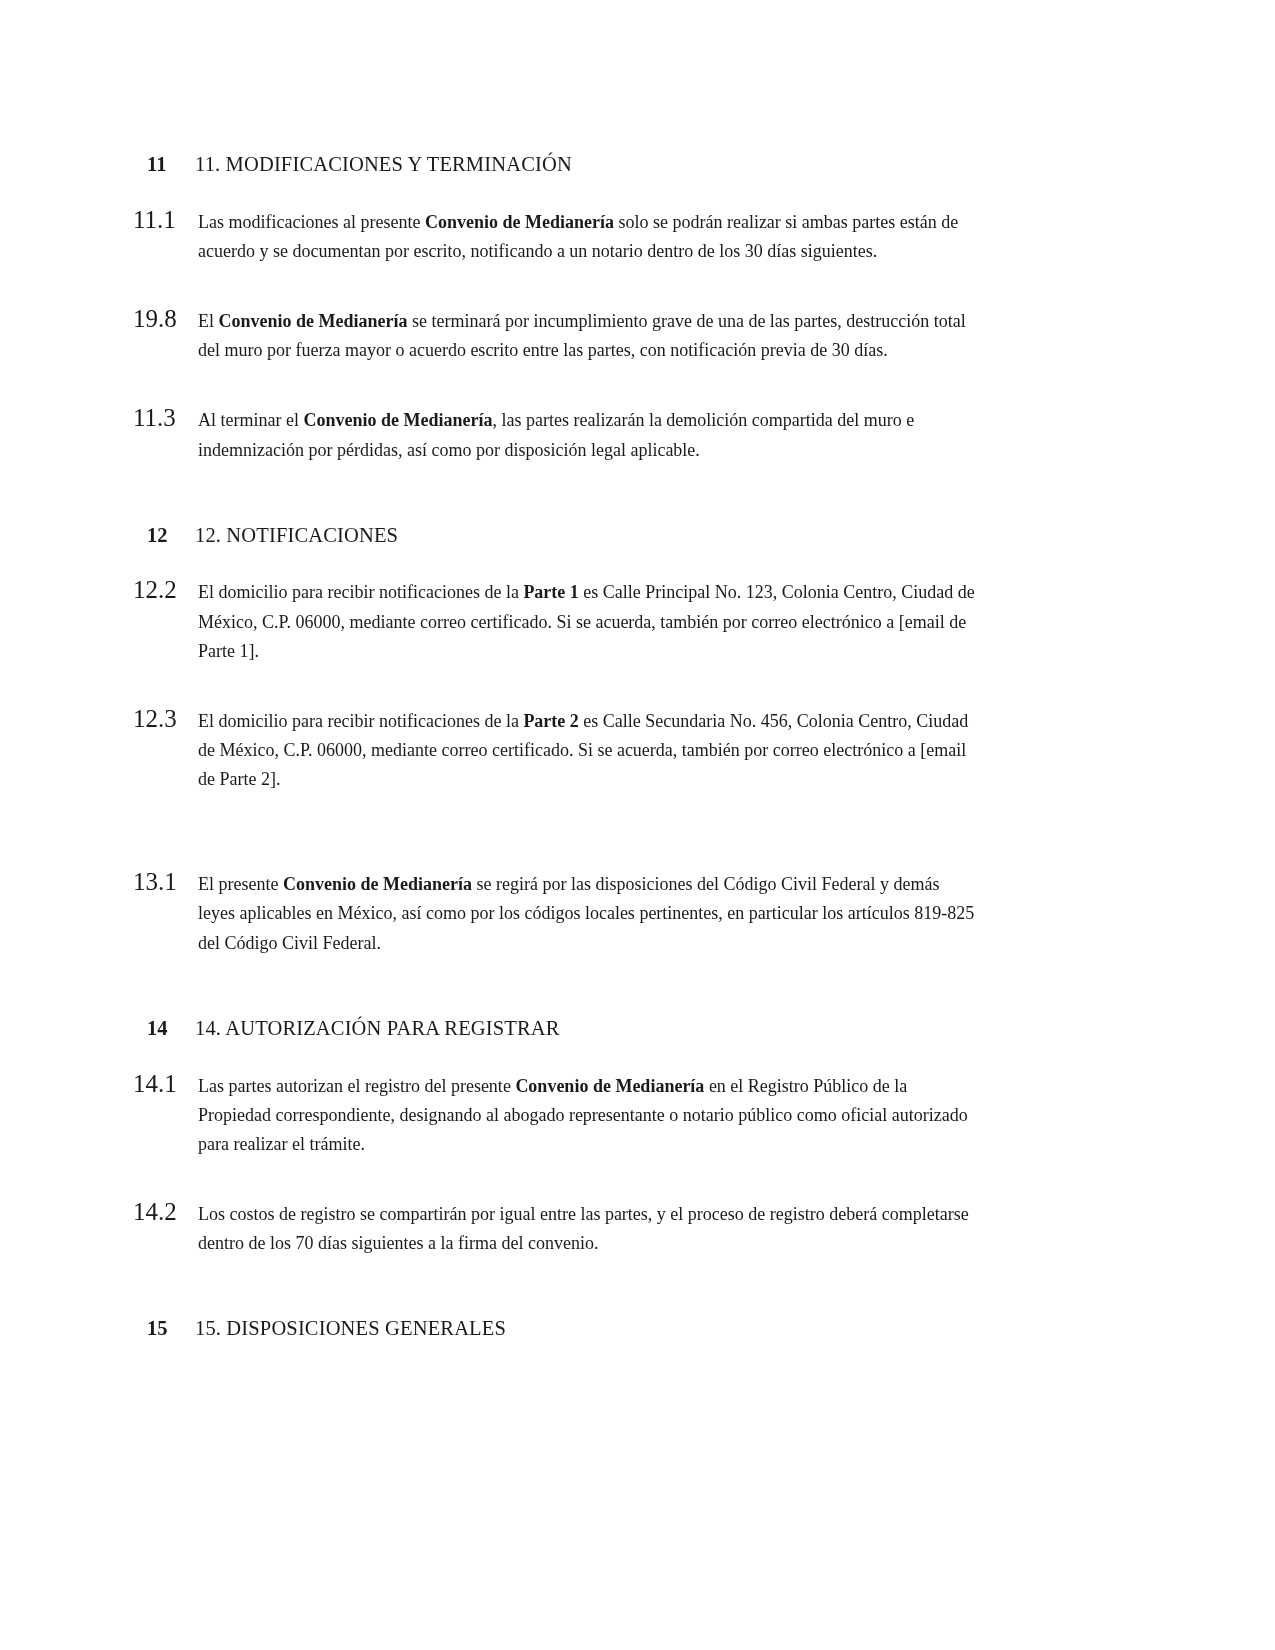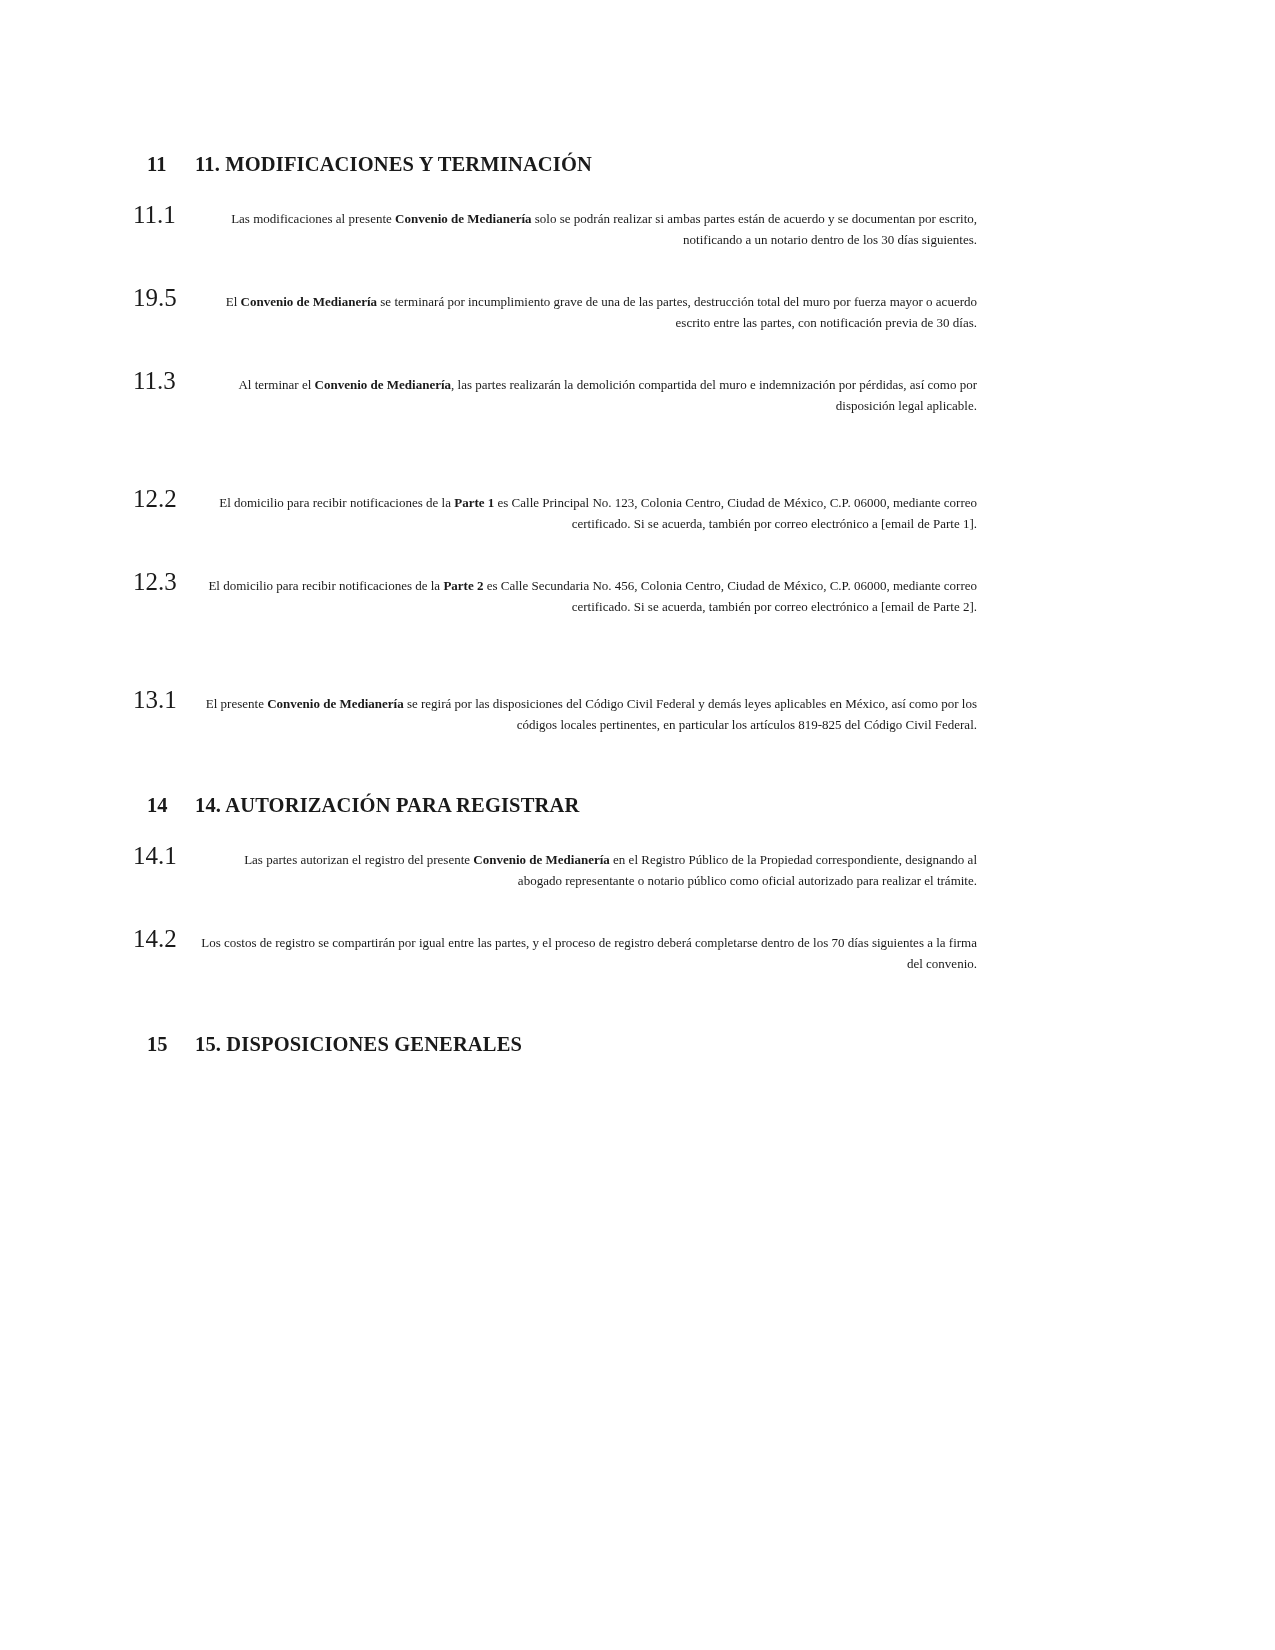--- a/index.html
+++ b/index.html
@@ -34,43 +34,43 @@
     font-size: 20.5px;
     font-weight: bold;
     line-height: 1.45;
     text-align: left;
     padding-left: 14px;
     box-sizing: border-box;
     letter-spacing: 0.1px;
   }
   .section-title {
     font-size: 20.5px;
-    font-weight: bold;
+    font-weight: normal;
     line-height: 1.45;
     letter-spacing: 0.15px;
   }
 
   
   .clause {
     display: flex;
     align-items: baseline;
     margin: 0 0 21px 0;
   }
   .clause-number {
     flex: 0 0 65px;
     font-size: 25px;
     line-height: 1.62;
     text-align: left;
     box-sizing: border-box;
   }
   .clause-text {
     flex: 1 1 auto;
-    font-size: 13px;
+    font-size: 18px;
     line-height: 1.62;
-    text-align: right;
+    text-align: left;
     margin-top: 20px;
   }
   .clause-text b { font-weight: bold; }
 
   
   .block { margin: 0; }
   .block + .block { margin-top: 56px; }
 
   .clause:last-child { margin-bottom: 0; font-family: Liberation Serif, serif; }
 </style>
@@ -82,29 +82,33 @@
       <div class="block">
         <div class="section">
           <div class="section-number">11</div>
           <div class="section-title">11. MODIFICACIONES Y TERMINACIÓN</div>
         </div>
         <div class="clause">
           <div class="clause-number">11.1</div>
           <div class="clause-text"><span>Las modificaciones al presente </span><b>Convenio de Medianería</b><span> solo se podrán realizar si ambas partes están de acuerdo y se documentan por escrito, notificando a un notario dentro de los 30 días siguientes.</span></div>
         </div>
         <div class="clause">
-          <div class="clause-number">19.5</div>
+          <div class="clause-number">19.8</div>
           <div class="clause-text"><span>El </span><b>Convenio de Medianería</b><span> se terminará por incumplimiento grave de una de las partes, destrucción total del muro por fuerza mayor o acuerdo escrito entre las partes, con notificación previa de 30 días.</span></div>
         </div>
         <div class="clause">
           <div class="clause-number">11.3</div>
           <div class="clause-text"><span>Al terminar el </span><b>Convenio de Medianería</b><span>, las partes realizarán la demolición compartida del muro e indemnización por pérdidas, así como por disposición legal aplicable.</span></div>
         </div>
       </div>
       <div class="block">
+        <div class="section">
+          <div class="section-number">12</div>
+          <div class="section-title">12. NOTIFICACIONES</div>
+        </div>
         <div class="clause">
           <div class="clause-number">12.2</div>
           <div class="clause-text"><span>El domicilio para recibir notificaciones de la </span><b>Parte 1</b><span> es Calle Principal No. 123, Colonia Centro, Ciudad de México, C.P. 06000, mediante correo certificado. Si se acuerda, también por correo electrónico a [email de Parte 1].</span></div>
         </div>
         <div class="clause">
           <div class="clause-number">12.3</div>
           <div class="clause-text"><span>El domicilio para recibir notificaciones de la </span><b>Parte 2</b><span> es Calle Secundaria No. 456, Colonia Centro, Ciudad de México, C.P. 06000, mediante correo certificado. Si se acuerda, también por correo electrónico a [email de Parte 2].</span></div>
         </div>
       </div>
       <div class="block">

